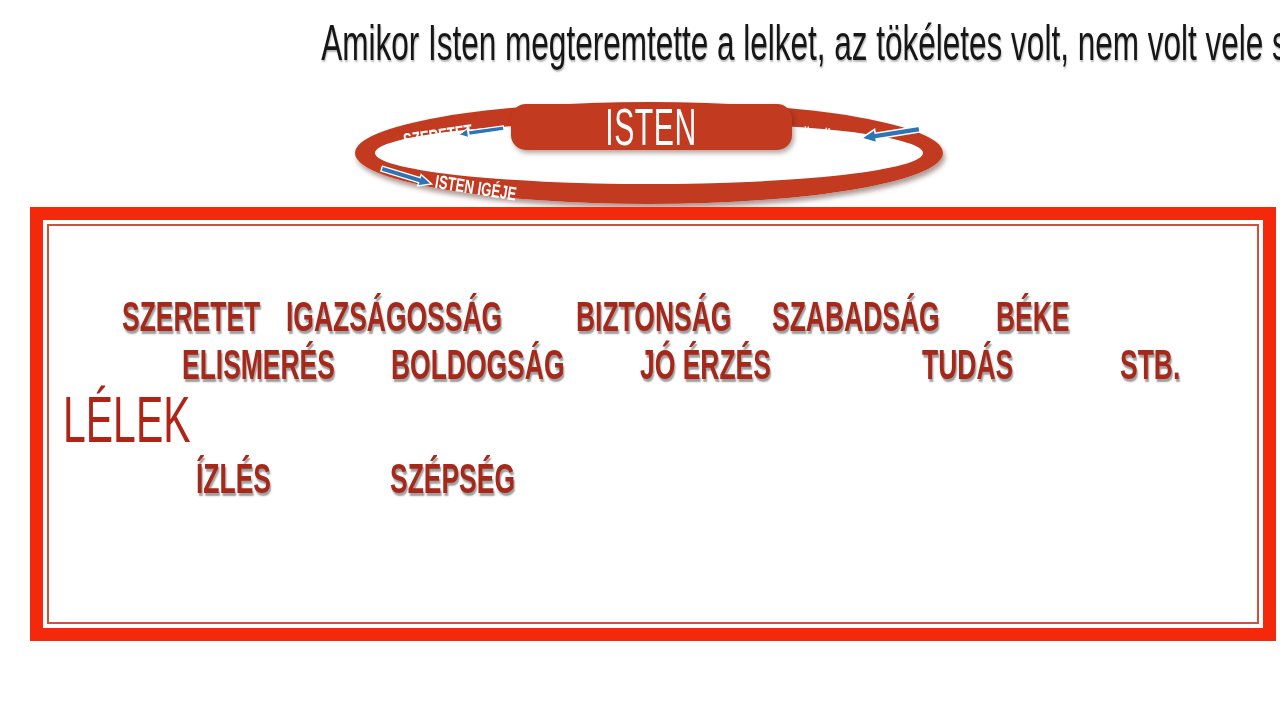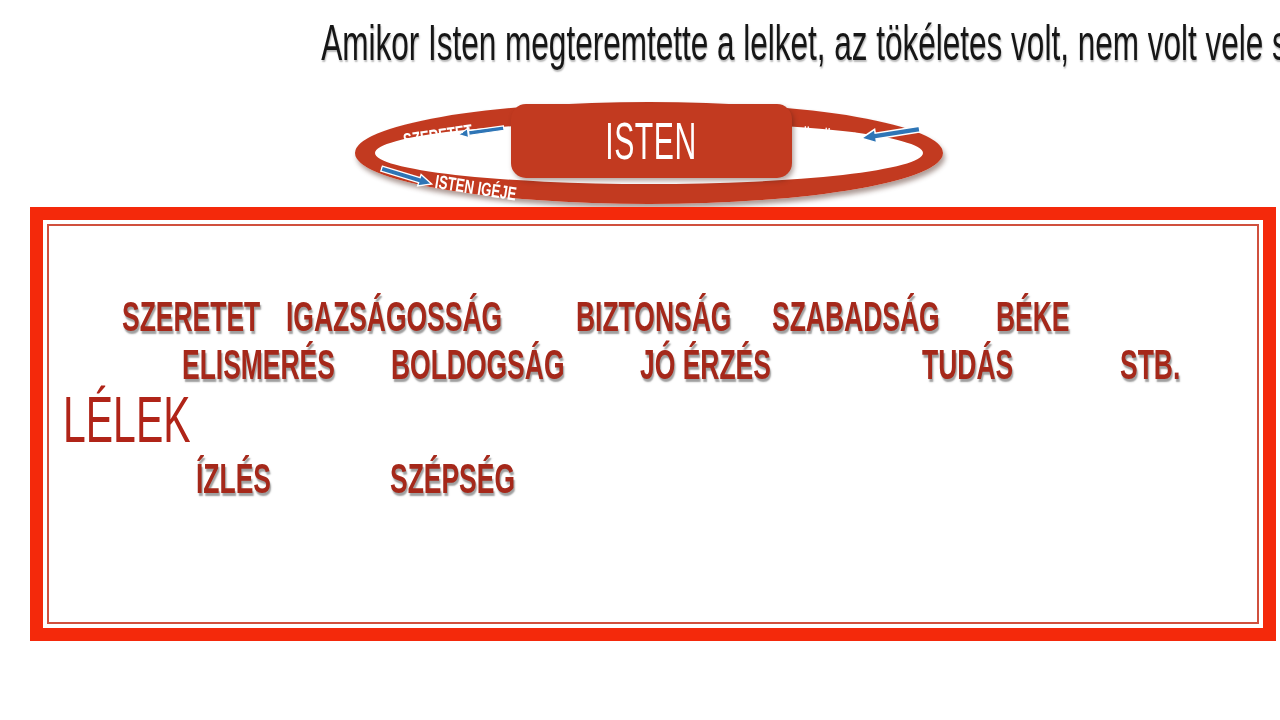--- a/index.html
+++ b/index.html
@@ -16,21 +16,21 @@
     transform:scaleX(0.63); transform-origin:center top;
     text-shadow:1px 2px 2px rgba(0,0,0,0.28);
   }
   
   .ring {
     position:absolute; left:355px; top:102px; width:588px; height:102px;
     box-sizing:border-box; border:20px solid #c23a20; border-radius:50%;
     box-shadow:2px 4px 5px rgba(70,30,20,0.45);
   }
   .isten-box {
-    position:absolute; left:511px; top:104px; width:281px; height:74px;
+    position:absolute; left:511px; top:104px; width:281px; height:46px;
     background:#c23a20; border-radius:15px;
     box-shadow:2px 3px 5px rgba(70,30,20,0.4);
     display:flex; align-items:center; justify-content:center;
   }
   .isten-text {
     display:inline-block; color:#ffffff; font-size:52px; font-weight:400;
     white-space:nowrap; transform:scaleX(0.58); transform-origin:center center;
     letter-spacing:1px;
   }
   .ring-label {

